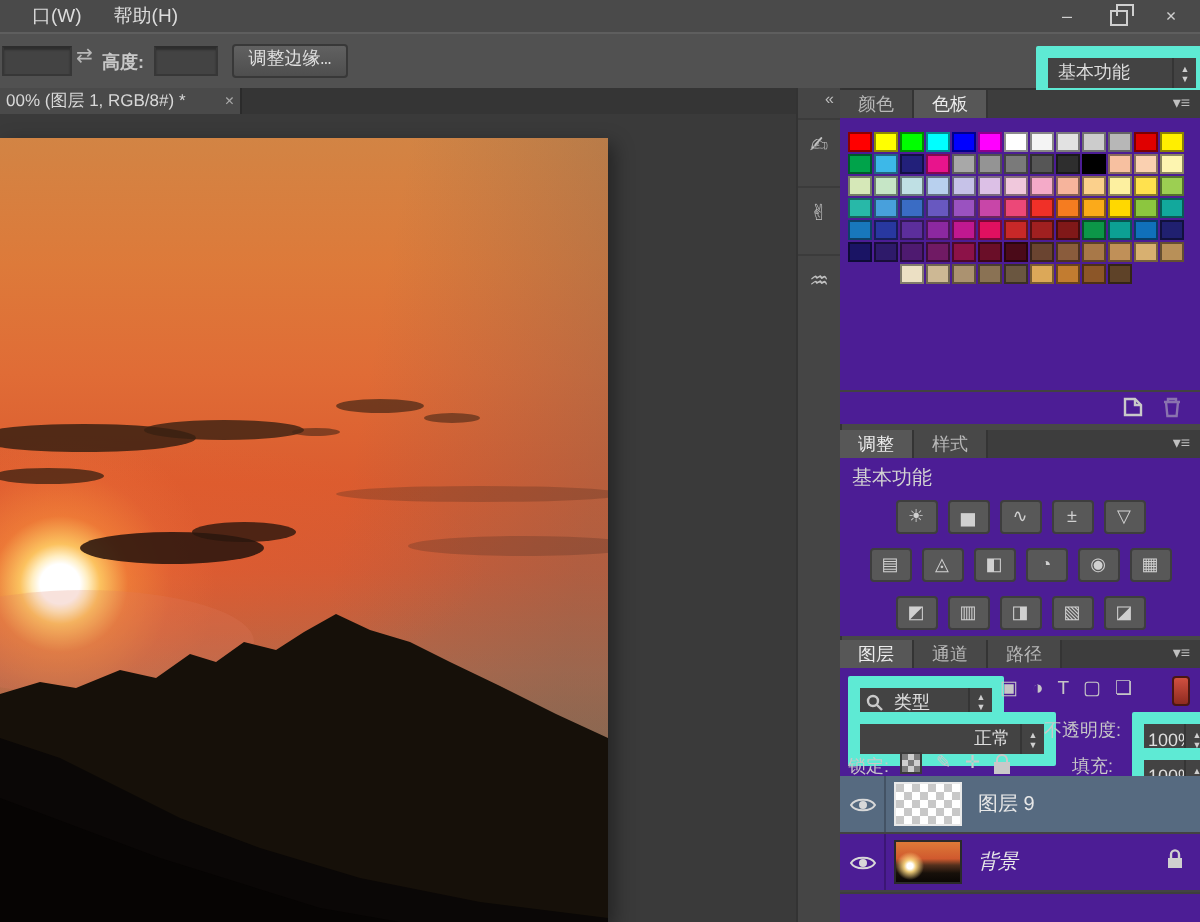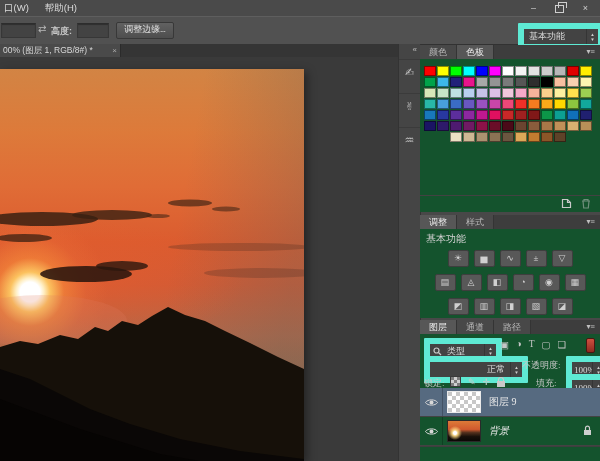--- a/index.html
+++ b/index.html
@@ -1,21 +1,21 @@
 <!DOCTYPE html>
 <html><head>
 <meta charset="utf-8">
 <style>
   html,body{margin:0;padding:0;background:#2b2b2b;}
   #app{position:relative;width:600px;height:461px;background:#484848;overflow:hidden;
        font-family:"Liberation Sans","DejaVu Sans",sans-serif;color:#d6d6d6;}
   
   .menubar{position:absolute;top:0;left:0;right:0;height:16px;background:#4a4a4a;display:flex;align-items:center;font-size:9.5px;}
   .menu-item{padding:0 8px;color:#dcdcdc;}
-  .menu-item:first-child{padding-left:4px;}
+  .menu-item:first-child{padding-left:16px;}
   .winbtns{margin-left:auto;display:flex;align-items:center;gap:9px;padding-right:6px;}
   .winbtn{width:17px;height:11px;display:flex;align-items:center;justify-content:center;font-size:9px;color:#cfcfcf;}
   .restore-shape{position:relative;width:7px;height:6px;border:1px solid #cfcfcf;background:#4a4a4a;margin-top:2px;}
   .restore-shape::before{content:'';position:absolute;top:-4px;left:2px;width:7px;height:5px;border:1px solid #cfcfcf;border-bottom:none;}
   
   .optionsbar{position:absolute;top:16px;left:0;right:0;height:27px;background:#515151;border-top:1px solid #5e5e5e;border-bottom:1px solid #323232;}
   .ob-field{position:absolute;top:6px;height:13px;background:#434343;border:1px solid #373737;border-top-color:#2d2d2d;box-shadow:inset 0 1px 1px rgba(0,0,0,.3);}
   .ob-label{position:absolute;top:8px;font-size:9px;color:#c8c8c8;}
   .ob-icon{position:absolute;top:6px;font-size:10px;color:#b8b8b8;}
   .ob-btn{position:absolute;top:5px;height:15px;line-height:14px;text-align:center;font-size:9px;color:#e0e0e0;
@@ -40,21 +40,21 @@
       linear-gradient(100deg,rgba(0,0,0,0) 55%,rgba(110,100,88,.32) 88%),
       linear-gradient(180deg,#d28444 0%,#dd7a3a 16%,#e06c36 30%,#db5c2f 44%,#cf5b36 55%,#b2684a 68%,#8a6a50 82%,#6a5a45 100%);}
   .canvas-image svg{position:absolute;inset:0;}
   
   .dock{position:absolute;left:398px;top:44px;width:21px;height:417px;background:#454545;border-left:1px solid #333;border-right:1px solid #333;
         display:flex;flex-direction:column;align-items:center;}
   .dock-collapse{font-size:8px;color:#bdbdbd;line-height:10px;margin:1px 0 4px 6px;align-self:flex-end;padding-right:3px;}
   .dock-icons{display:flex;flex-direction:column;align-items:center;gap:14px;width:100%;}
   .dock-ico{font-size:11px;color:#c2c2c2;width:100%;text-align:center;padding-top:6px;border-top:1px solid #3b3b3b;}
   
-  .panel{position:absolute;left:420px;width:180px;background:#14532d;font-family:Liberation Serif, serif;}
+  .panel{position:absolute;left:420px;width:180px;background:#4c1d95;}
   .ptabs{height:14px;background:#3d3d3d;display:flex;align-items:stretch;font-size:9px;}
   .ptab{padding:0 9px;line-height:14px;background:#484848;color:#b8b8b8;border-right:1px solid #343434;}
   .ptab.active{background:#575757;color:#ececec;}
   .pmenu{margin-left:auto;color:#c0c0c0;font-size:8px;line-height:14px;padding-right:5px;}
   
   .swatch-grid{position:absolute;top:21px;left:4px;display:grid;grid-template-columns:repeat(13,12px);grid-auto-rows:10px;gap:1px;}
   .sw{box-sizing:border-box;border:1px solid rgba(0,0,0,.45);}
   .sw-empty{visibility:hidden;}
   .pa-bottom{position:absolute;left:0;right:0;bottom:1px;height:15px;display:flex;align-items:center;justify-content:flex-end;gap:9px;padding-right:9px;border-top:1px solid #424242;}
   

